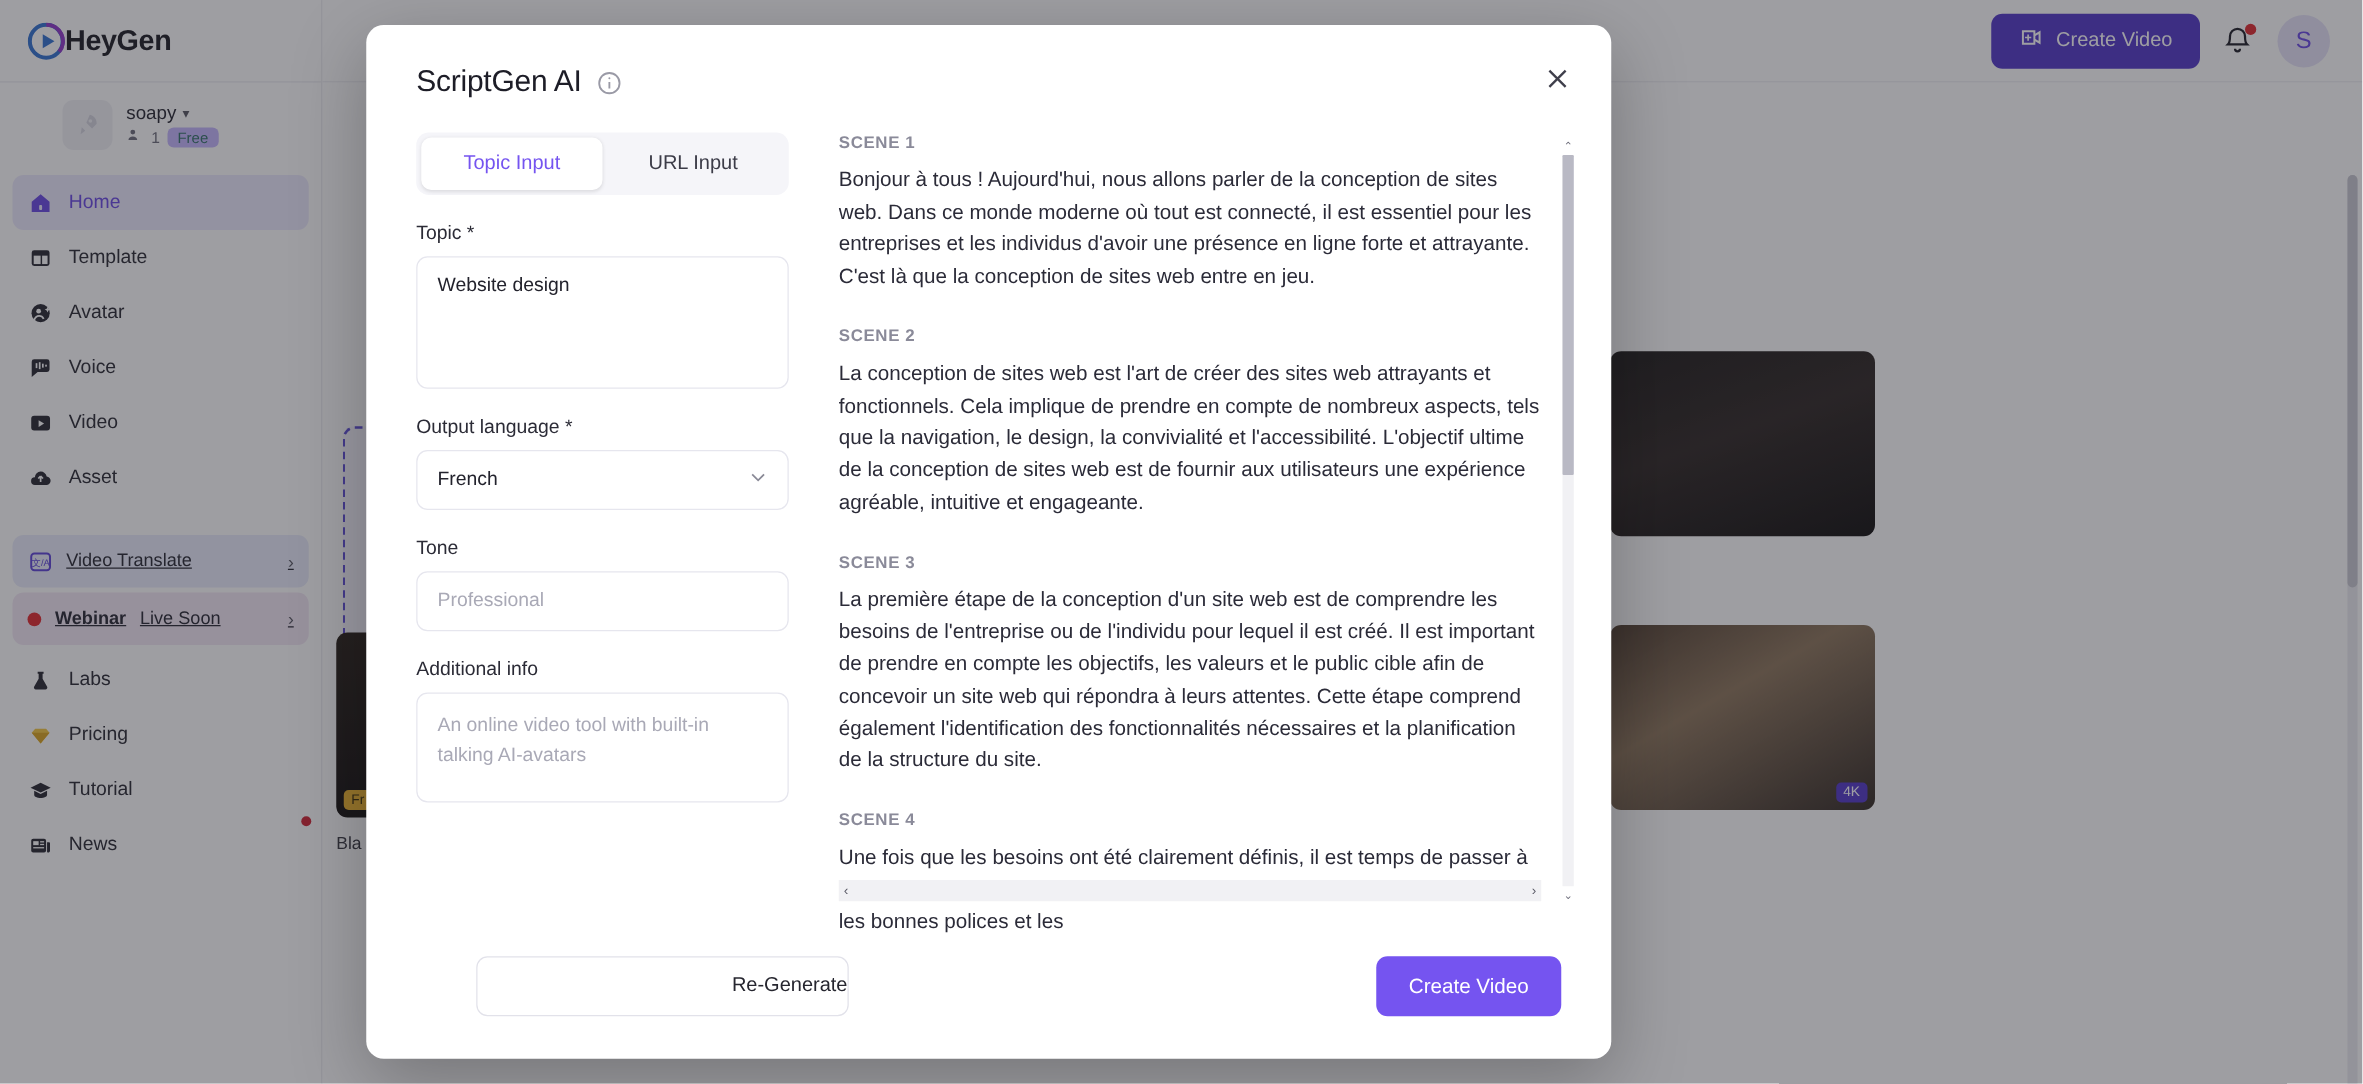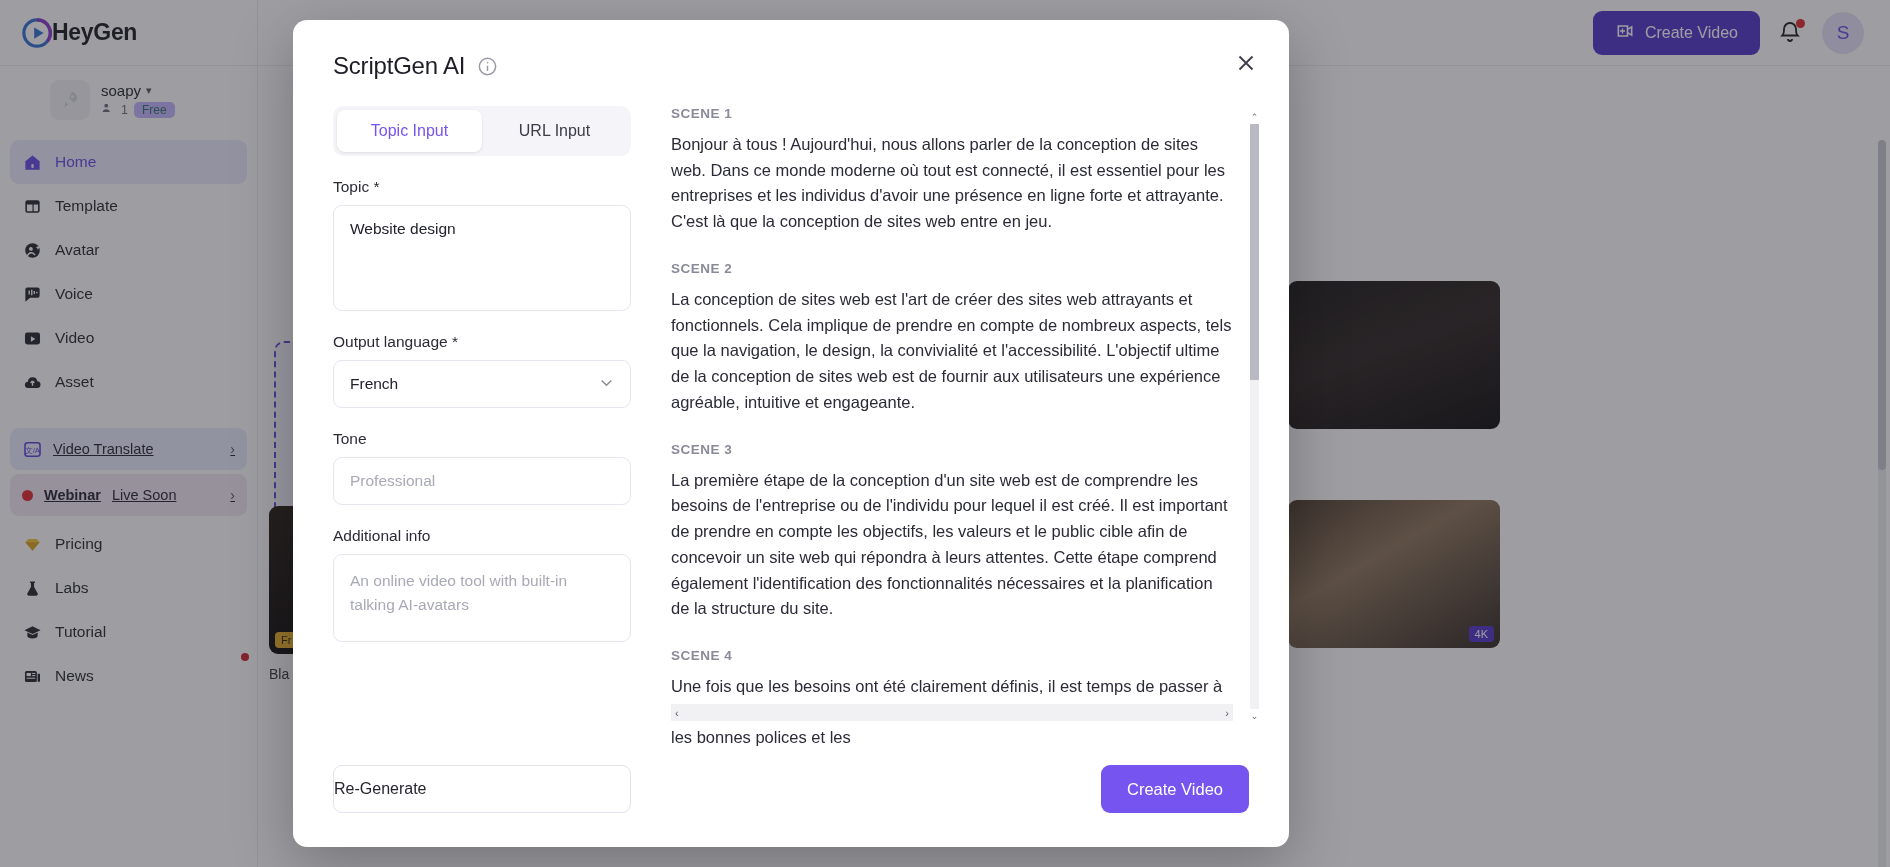--- a/index.html
+++ b/index.html
@@ -132,21 +132,21 @@
   .vscroll .thumb { position:absolute; left:0; top:14px; width:9px; height:256px;
                     background:#b9b9c4; border-radius:1px; }
 
   .hscroll { position:absolute; left:40px; right:26px; bottom:44px; height:17px;
              background:#f1f1f4; display:flex; align-items:center; justify-content:space-between;
              padding:0 4px; color:#5a5a66; font-size:11px; }
 
   .modal-foot { display:flex; align-items:center; padding:0 40px 34px 40px; }
   .btn-regen { width:298px; height:48px; border:1px solid #e2e2ea; border-radius:9px;
                background:#fff; font-size:16px; color:#26262f; display:flex;
-               align-items:center; justify-content:flex-start; cursor:pointer; }
+               align-items:center; justify-content:flex-end; cursor:pointer;margin-left:48px; }
   .btn-createvideo { margin-left:auto; height:48px; padding:0 26px; border-radius:9px;
                      background:#7554f0; color:#fff; font-size:16.5px; display:flex;
                      align-items:center; justify-content:center; cursor:pointer; }
 </style>
 </head>
 <body>
 
 <div id="app">
 
   <div class="bg-layer">
@@ -275,34 +275,34 @@
       <div class="promo webinar">
         <span class="dot-red"></span>
         <span class="bold">Webinar</span>
         <span>Live Soon</span>
         <span class="chev">›</span>
       </div>
 
       <div class="nav" style="padding-top:4px">
         <div class="nav-item">
           <span class="nav-ico">
+            <svg viewBox="0 0 24 24" width="19" height="19" fill="#23232d">
+              <path d="M9 3h6v2h-1v5.2l4.6 8A2 2 0 0 1 16.9 21H7.1a2 2 0 0 1-1.7-2.8L10 10.2V5H9z"></path>
+            </svg>
+          </span>
+          <span>Labs</span>
+        </div>
+        <div class="nav-item">
+          <span class="nav-ico">
             <svg viewBox="0 0 24 24" width="19" height="19">
               <path d="M3 9l3.5-4h11L21 9l-9 11z" fill="#f2c53d"></path>
               <path d="M3 9h18l-9 11z" fill="#d9a21c"></path>
             </svg>
           </span>
           <span>Pricing</span>
-        </div>
-        <div class="nav-item">
-          <span class="nav-ico">
-            <svg viewBox="0 0 24 24" width="19" height="19" fill="#23232d">
-              <path d="M9 3h6v2h-1v5.2l4.6 8A2 2 0 0 1 16.9 21H7.1a2 2 0 0 1-1.7-2.8L10 10.2V5H9z"></path>
-            </svg>
-          </span>
-          <span>Labs</span>
         </div>
         <div class="nav-item">
           <span class="nav-ico">
             <svg viewBox="0 0 24 24" width="19" height="19" fill="#23232d">
               <path d="M12 4 1.8 9 12 14l10.2-5z"></path>
                 <path d="M5.5 12v4.5c0 1.7 3 3 6.5 3s6.5-1.3 6.5-3V12L12 15.3z"></path>
             </svg>
           </span>
           <span>Tutorial</span>
         </div>

